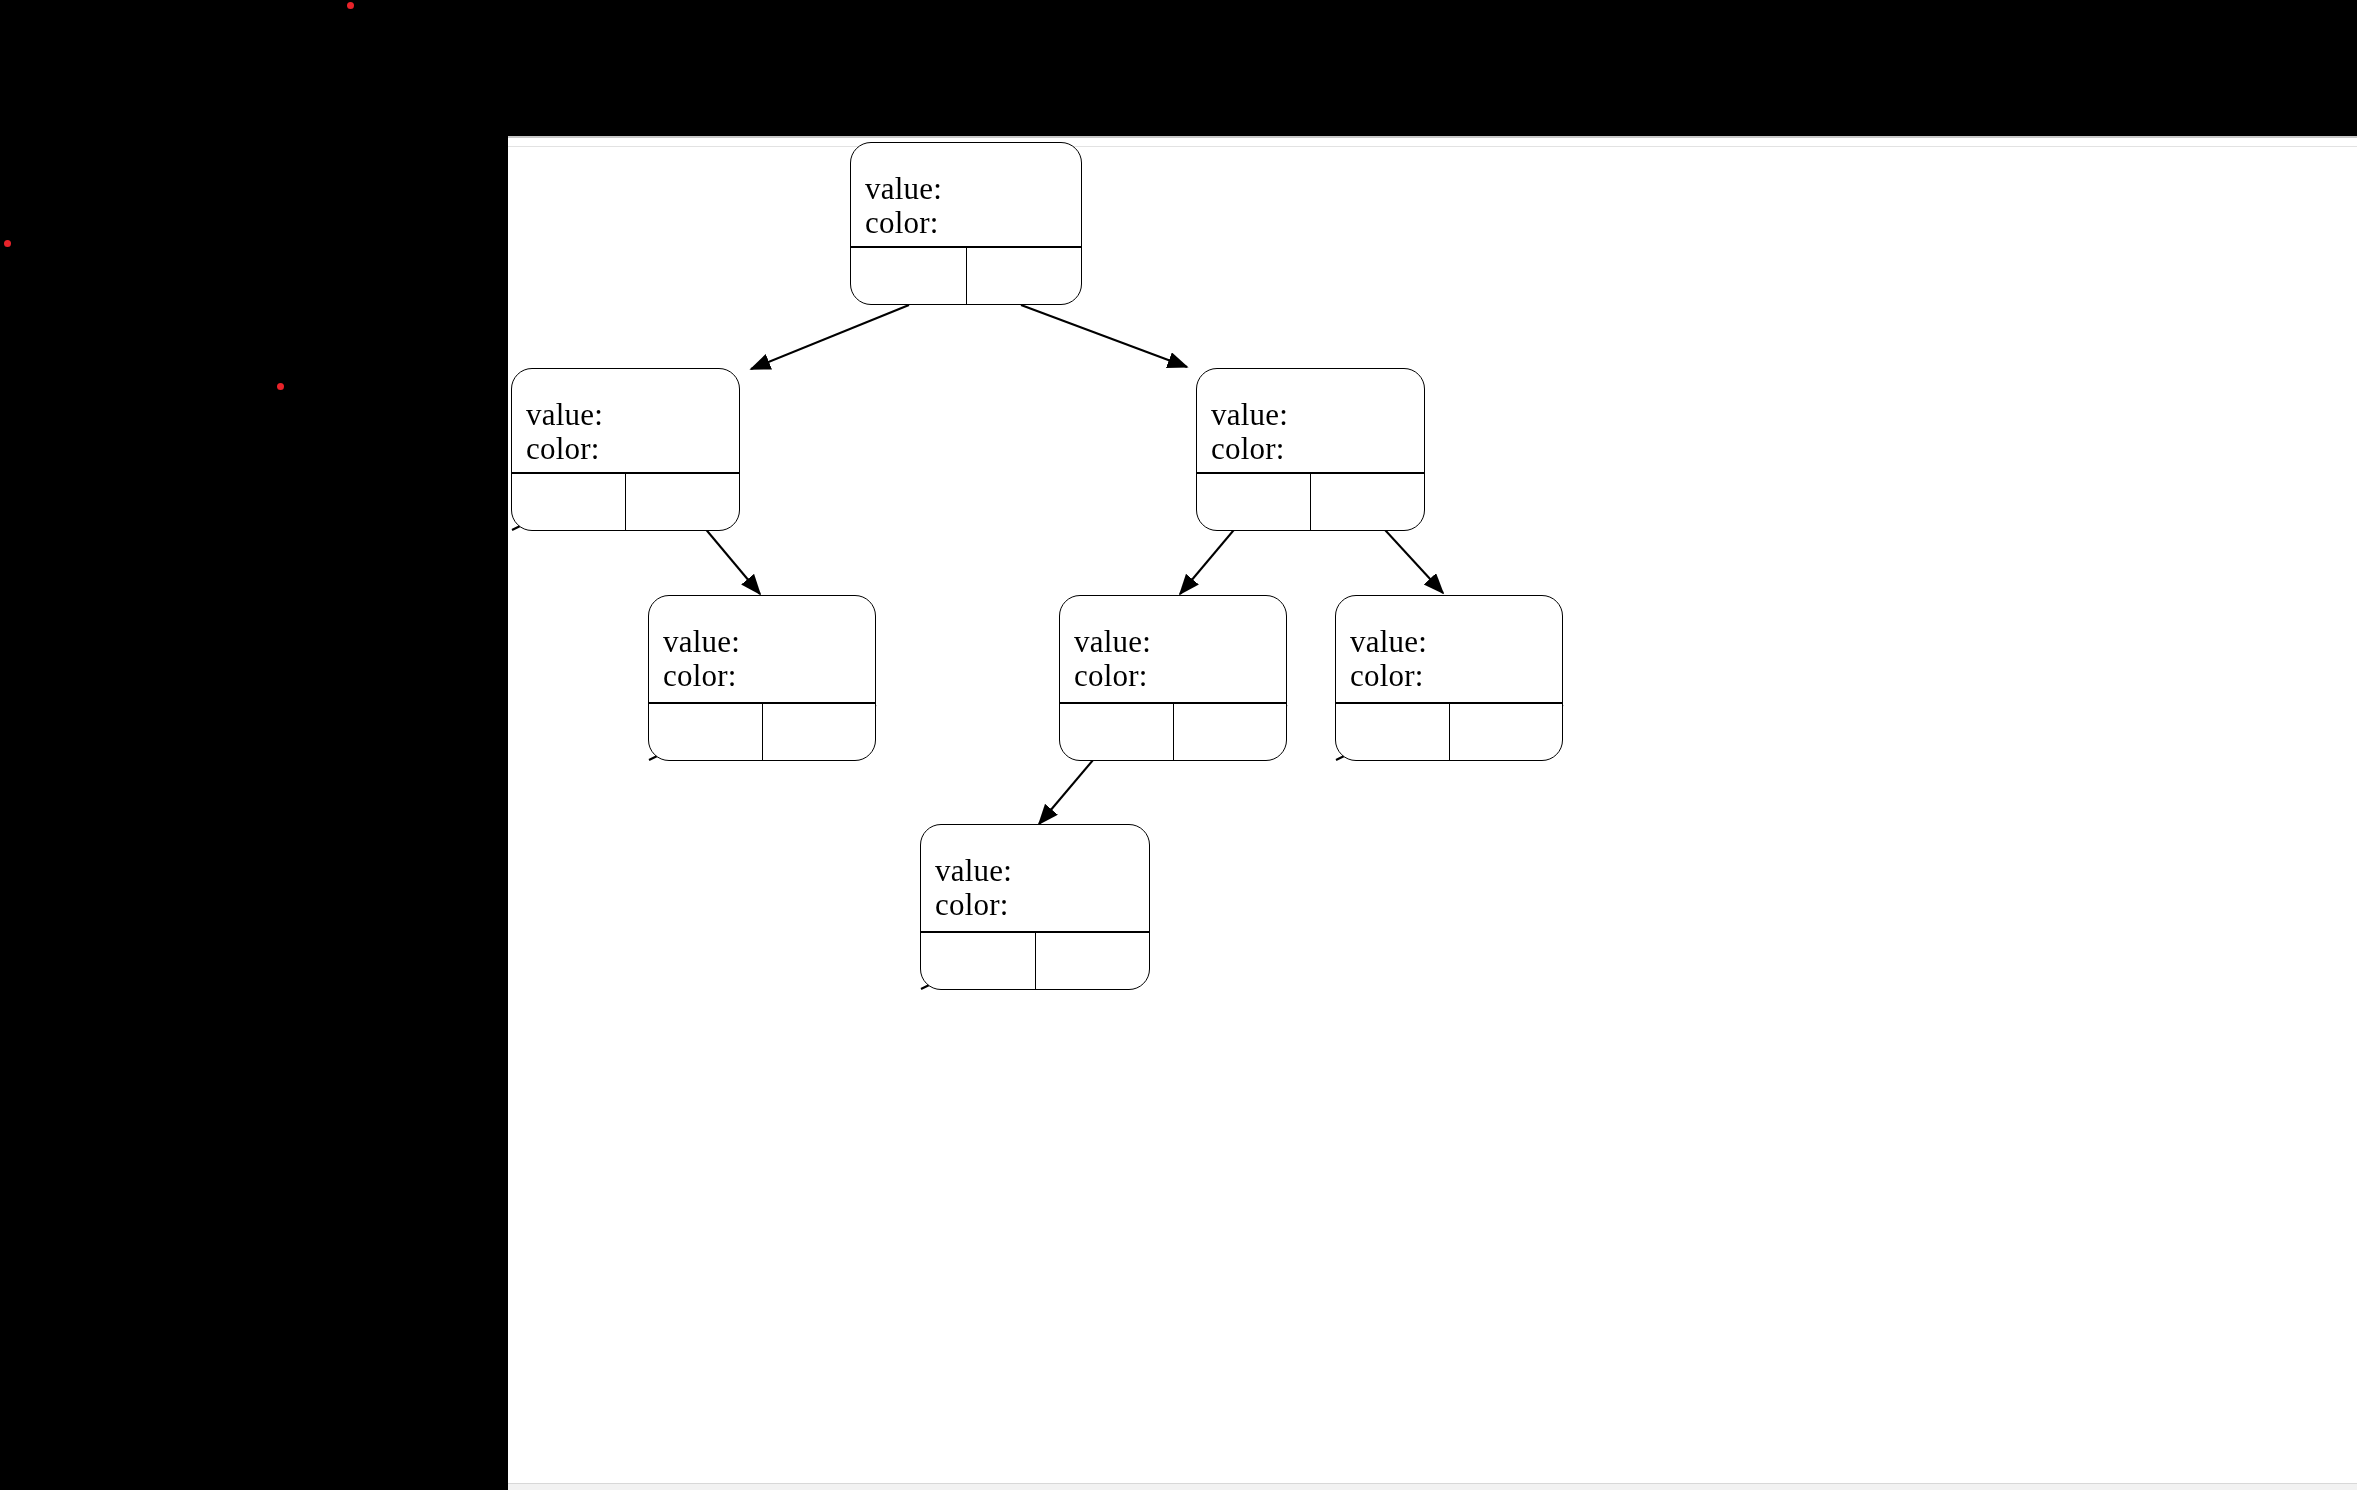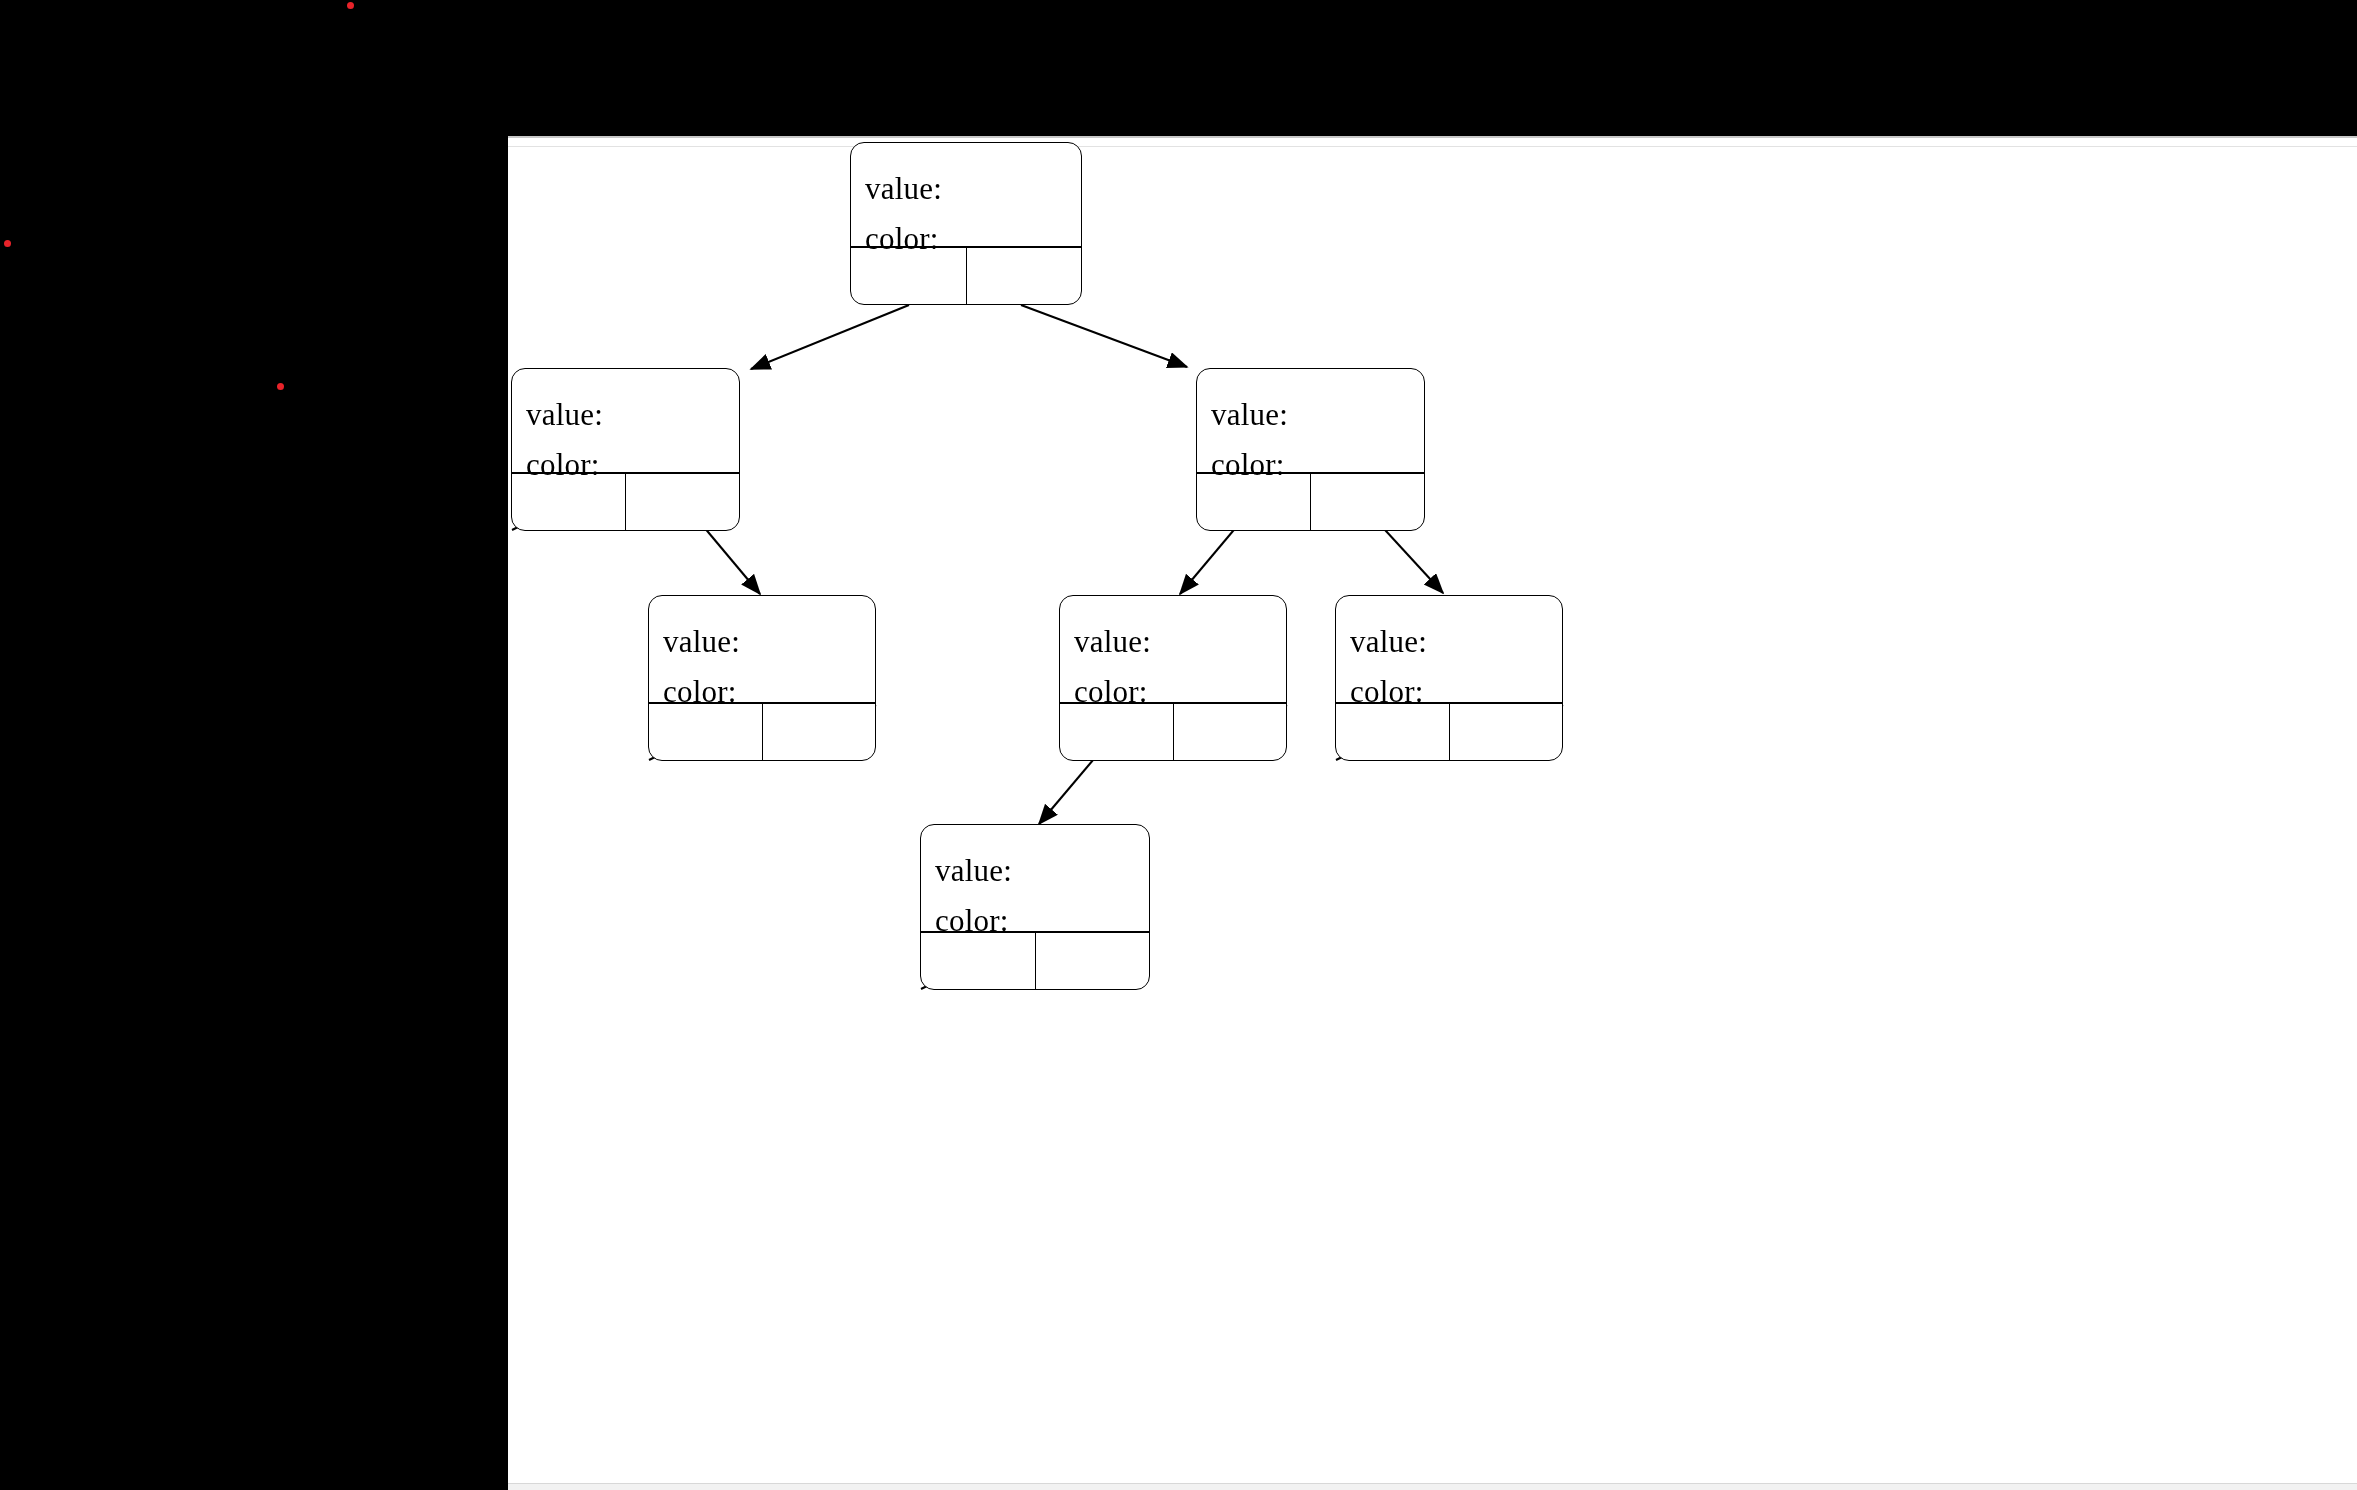--- a/index.html
+++ b/index.html
@@ -17,26 +17,26 @@
   #canvas .topbar{position:absolute;left:0;top:0;width:100%;height:8px;
           background:#ffffff;border-top:2px solid #c9c9c9;border-bottom:1px solid #e2e2e2;}
   #canvas .botbar{position:absolute;left:0;bottom:0;width:100%;height:6px;
           background:#f2f2f2;border-top:1px solid #d8d8d8;}
 
   
   #edges{position:absolute;left:0;top:0;width:1849px;height:1354px;pointer-events:none;}
 
   
   .node{position:absolute;box-sizing:border-box;background:#ffffff;
-        border:1.6px solid #000;border-radius:14px;}
+        border:1.6px solid #000;border-radius:21px;}
   .node .body{position:absolute;left:0;top:0;right:0;bottom:56px;}
   .node .lbl{position:absolute;left:14px;font-size:31px;line-height:31px;color:#000;
              letter-spacing:.2px;white-space:nowrap;}
   .node .lbl.v{top:30px;}
-  .node .lbl.c{top:80px;}
+  .node .lbl.c{top:64px;}
   .node .ptrs{position:absolute;left:0;right:0;bottom:0;height:56px;
               border-top:2.6px solid #000;display:flex;}
   .node .ptr{flex:1 1 50%;position:relative;}
   .node .ptr.left{border-right:1.6px solid #000;}
 </style>
 </head>
 <body>
 
 <div id="root">
 

